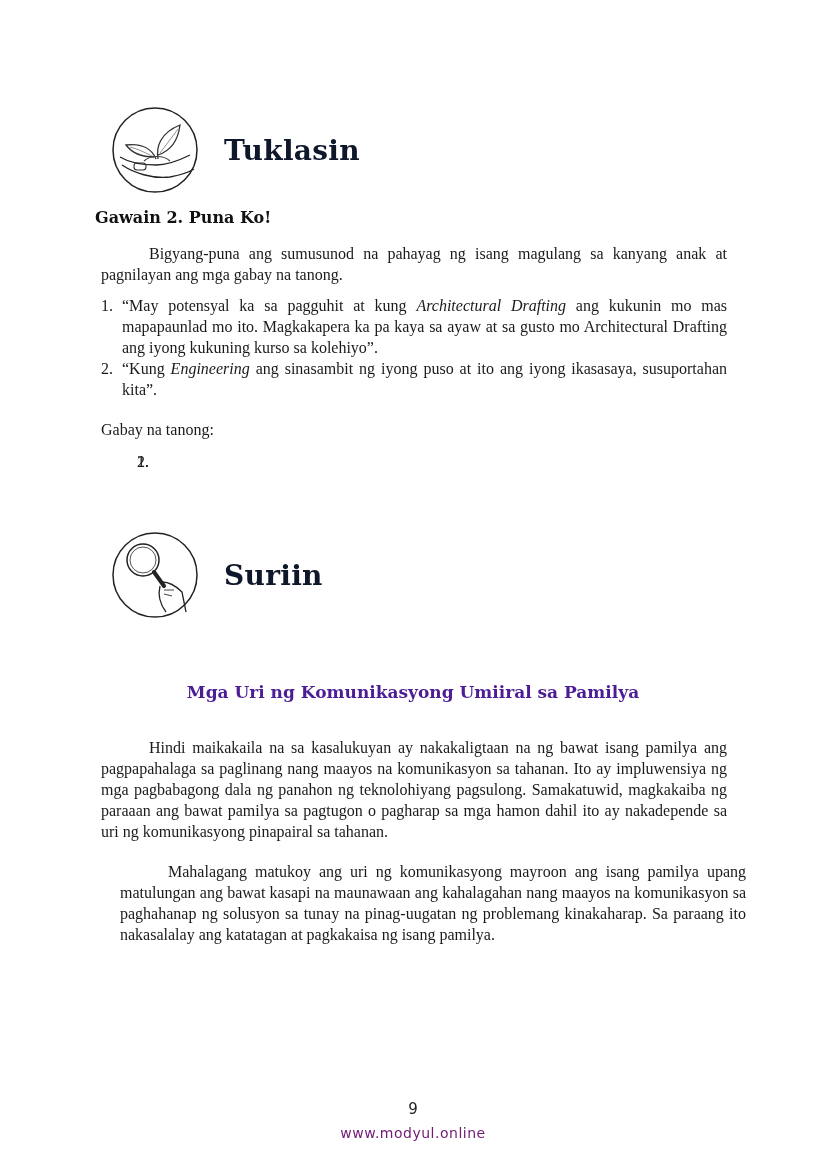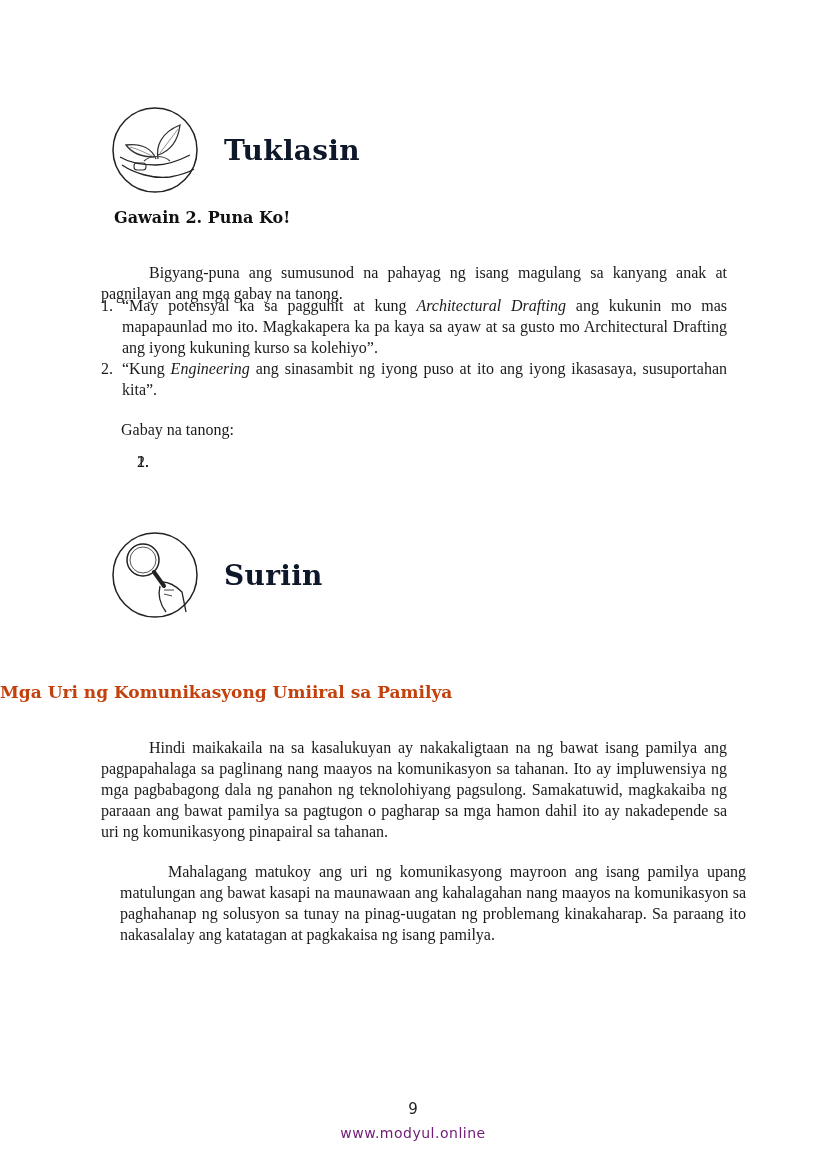--- a/index.html
+++ b/index.html
@@ -1,33 +1,33 @@
 <!DOCTYPE html>
 <html><head>
 <meta charset="utf-8">
 <style>
   html, body { margin: 0; padding: 0; background: #ffffff; }
   body { width: 826px; height: 1169px; position: relative; overflow: hidden;
          font-family: "Liberation Serif", "DejaVu Serif", serif; color: #1a1a1a; }
-  .abs { position: absolute; margin-left: 20px; }
+  .abs { position: absolute; }
   .icon-circle { position: absolute; width: 86px; height: 86px; }
   .section-title { position: absolute; font-family: "DejaVu Serif", serif; font-weight: bold;
                    font-size: 28px; color: #0f172a; letter-spacing: 0.3px; }
   .heading { position: absolute; font-family: "DejaVu Serif", serif; font-weight: bold; font-size: 16px; color: #111; }
   .para { position: absolute; left: 101px; width: 626px; font-size: 16px; line-height: 21px;
           text-align: justify; }
   .para.indent { text-indent: 48px; }
   .list { position: absolute; left: 101px; width: 626px; font-size: 16px; line-height: 21px; margin: 0; padding: 0; list-style: none; }
   .list li { position: relative; padding-left: 21px; text-align: justify; }
   .list li .num { position: absolute; left: 0; top: 0; }
   .qlist { position: absolute; left: 137px; width: 600px; font-size: 16px; line-height: 21px; margin: 0; padding: 0; list-style: none; }
   .qlist li { position: relative; padding-left: 20px; }
   .qlist li .num { position: absolute; left: 0; }
-  .center-heading { position: absolute; left: 0; width: 826px; text-align: left; top: 682px;
-                    font-family: "DejaVu Serif", serif; font-weight: bold; font-size: 17px; color: #c2410c; }
+  .center-heading { position: absolute; left: 0; width: 826px; text-align: center; top: 682px;
+                    font-family: "DejaVu Serif", serif; font-weight: bold; font-size: 17px; color: #4c1d95; }
   .page-num { position: absolute; left: 0; width: 826px; text-align: center; top: 1100px;
               font-family: "DejaVu Sans", sans-serif; font-size: 15px; color: #222; }
   .watermark { position: absolute; left: 0; width: 826px; text-align: center; top: 1125px;
                font-family: "DejaVu Sans", sans-serif; font-size: 14px; color: #701a75; letter-spacing: 0.5px; }
   i { font-style: italic; margin-top: 40px; }
 </style>
 </head>
 <body>
 
 <svg class="icon-circle" style="left:112px; top:107px;" viewBox="0 0 86 86">
@@ -39,23 +39,23 @@
   <path d="M42 50 C34 46 26 42 18 40" fill="none" stroke="#777" stroke-width="0.8"></path>
 
   <path d="M32 54 C38 48 52 48 58 54" fill="none" stroke="#444" stroke-width="1.2"></path>
 
   <path d="M8 50 C18 56 30 58 44 58 C56 58 66 54 78 48" fill="none" stroke="#222" stroke-width="1.3"></path>
   <path d="M10 58 C22 66 40 72 58 70 C68 68 76 66 82 62" fill="none" stroke="#222" stroke-width="1.3"></path>
   <rect x="22" y="56" width="12" height="7" rx="3" fill="none" stroke="#333" stroke-width="1.1"></rect>
 </svg>
 <div class="section-title" style="left:224px; top:134px;">Tuklasin</div>
 
-<div class="heading" style="left:114px; top:208px;">Gawain 2. Puna Ko!</div>
+<div class="heading" style="left:95px; top:208px;">Gawain 2. Puna Ko!</div>
 
-<div class="para indent" style="top:243px;margin-top:19px;">Bigyang-puna ang sumusunod na pahayag ng isang magulang sa kanyang anak at pagnilayan ang mga gabay na tanong.</div>
+<div class="para indent" style="top:243px;">Bigyang-puna ang sumusunod na pahayag ng isang magulang sa kanyang anak at pagnilayan ang mga gabay na tanong.</div>
 
 <ol class="list" style="top:295px;">
   <li>
     <span class="num">1.</span><span>“May potensyal ka sa pagguhit at kung </span><i>Architectural Drafting</i><span> ang kukunin mo mas mapapaunlad mo ito. Magkakapera ka pa kaya sa ayaw at sa gusto mo Architectural Drafting ang iyong kukuning kurso sa kolehiyo”.</span>
   </li>
   <li>
     <span class="num">2.</span><span>“Kung </span><i>Engineering</i><span> ang sinasambit ng iyong puso at ito ang iyong ikasasaya, susuportahan kita”.</span>
   </li>
 </ol>
 

